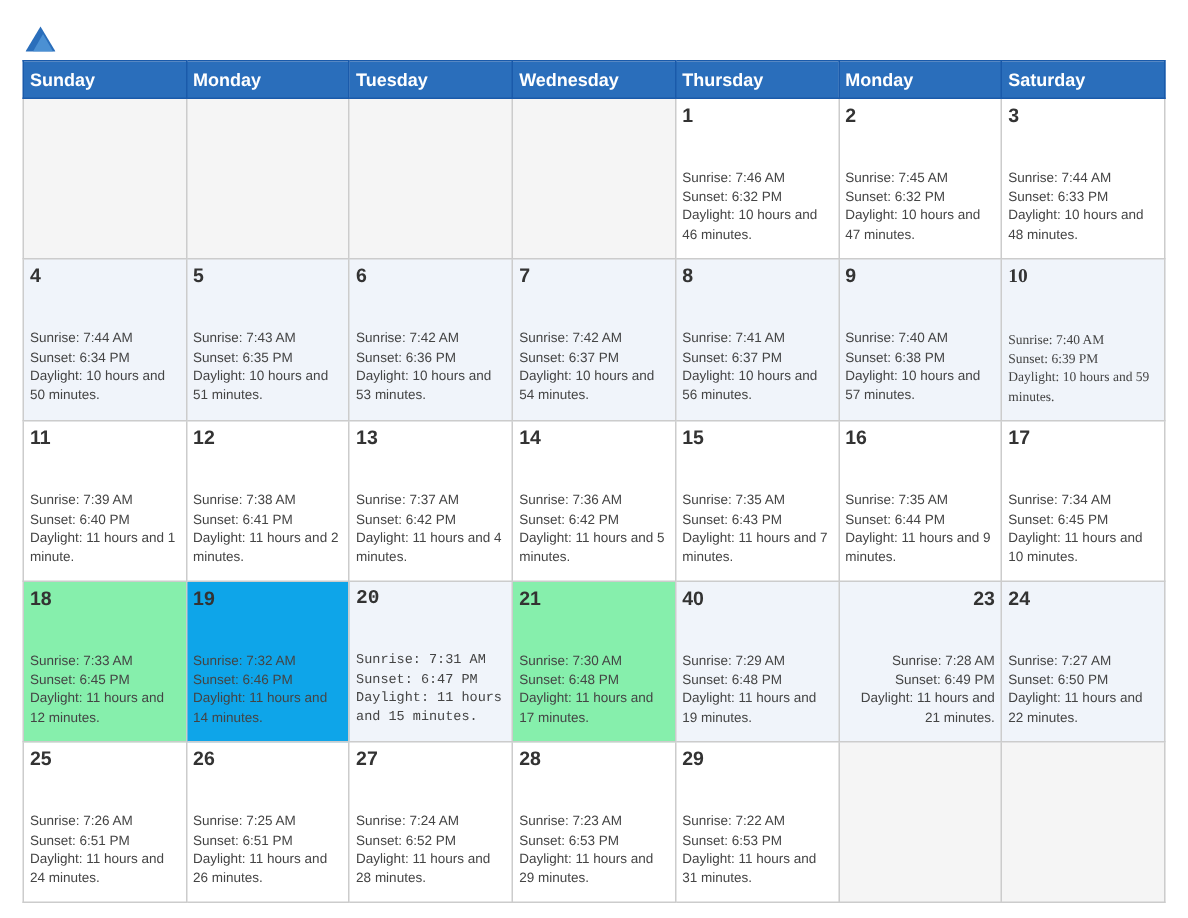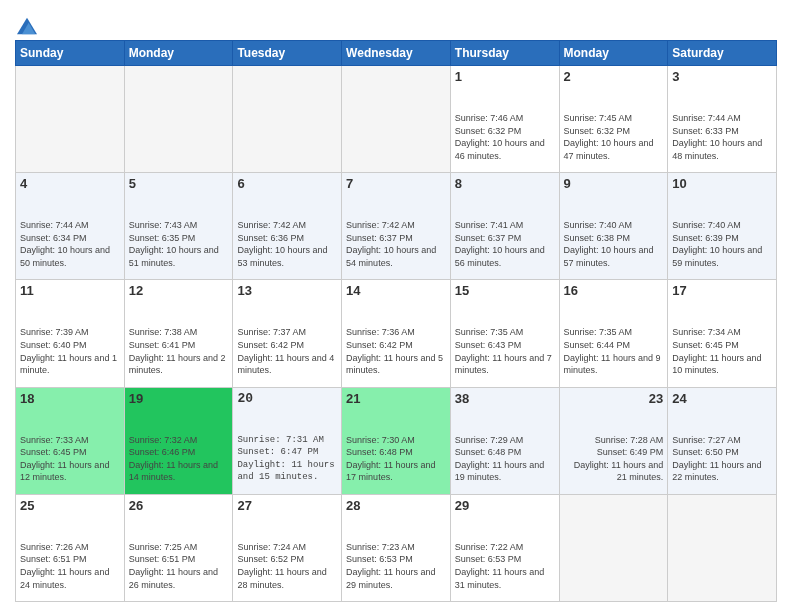--- a/index.html
+++ b/index.html
@@ -184,21 +184,21 @@
             <div class="day-info">Sunrise: 7:42 AM<br>Sunset: 6:37 PM<br>Daylight: 10 hours and 54 minutes.</div>
           </td>
           <td style="background: rgb(240, 244, 250);">
             <span class="day-num">8</span>
             <div class="day-info">Sunrise: 7:41 AM<br>Sunset: 6:37 PM<br>Daylight: 10 hours and 56 minutes.</div>
           </td>
           <td style="background: rgb(240, 244, 250);">
             <span class="day-num">9</span>
             <div class="day-info">Sunrise: 7:40 AM<br>Sunset: 6:38 PM<br>Daylight: 10 hours and 57 minutes.</div>
           </td>
-          <td style="background: rgb(240, 244, 250);">
+          <td style="background: rgb(240, 244, 250); font-family: Liberation Serif, serif;">
             <span class="day-num">10</span>
             <div class="day-info">Sunrise: 7:40 AM<br>Sunset: 6:39 PM<br>Daylight: 10 hours and 59 minutes.</div>
           </td>
         </tr>
         <tr>
           <td>
             <span class="day-num">11</span>
             <div class="day-info">Sunrise: 7:39 AM<br>Sunset: 6:40 PM<br>Daylight: 11 hours and 1 minute.</div>
           </td>
           <td>
@@ -224,34 +224,34 @@
           <td>
             <span class="day-num">17</span>
             <div class="day-info">Sunrise: 7:34 AM<br>Sunset: 6:45 PM<br>Daylight: 11 hours and 10 minutes.</div>
           </td>
         </tr>
         <tr>
           <td style="background: #86efac;">
             <span class="day-num">18</span>
             <div class="day-info">Sunrise: 7:33 AM<br>Sunset: 6:45 PM<br>Daylight: 11 hours and 12 minutes.</div>
           </td>
-          <td style="background: #22c55e;">
+          <td style="background: #0ea5e9;">
             <span class="day-num">19</span>
             <div class="day-info">Sunrise: 7:32 AM<br>Sunset: 6:46 PM<br>Daylight: 11 hours and 14 minutes.</div>
           </td>
           <td style="background: rgb(240, 244, 250); font-family: Liberation Mono, monospace;">
             <span class="day-num">20</span>
             <div class="day-info">Sunrise: 7:31 AM<br>Sunset: 6:47 PM<br>Daylight: 11 hours and 15 minutes.</div>
           </td>
           <td style="background: #86efac;">
             <span class="day-num">21</span>
             <div class="day-info">Sunrise: 7:30 AM<br>Sunset: 6:48 PM<br>Daylight: 11 hours and 17 minutes.</div>
           </td>
           <td style="background: rgb(240, 244, 250);">
-            <span class="day-num">38</span>
+            <span class="day-num">40</span>
             <div class="day-info">Sunrise: 7:29 AM<br>Sunset: 6:48 PM<br>Daylight: 11 hours and 19 minutes.</div>
           </td>
           <td style="background: rgb(240, 244, 250); text-align: right;">
             <span class="day-num">23</span>
             <div class="day-info">Sunrise: 7:28 AM<br>Sunset: 6:49 PM<br>Daylight: 11 hours and 21 minutes.</div>
           </td>
           <td style="background: rgb(240, 244, 250);">
             <span class="day-num">24</span>
             <div class="day-info">Sunrise: 7:27 AM<br>Sunset: 6:50 PM<br>Daylight: 11 hours and 22 minutes.</div>
           </td>

